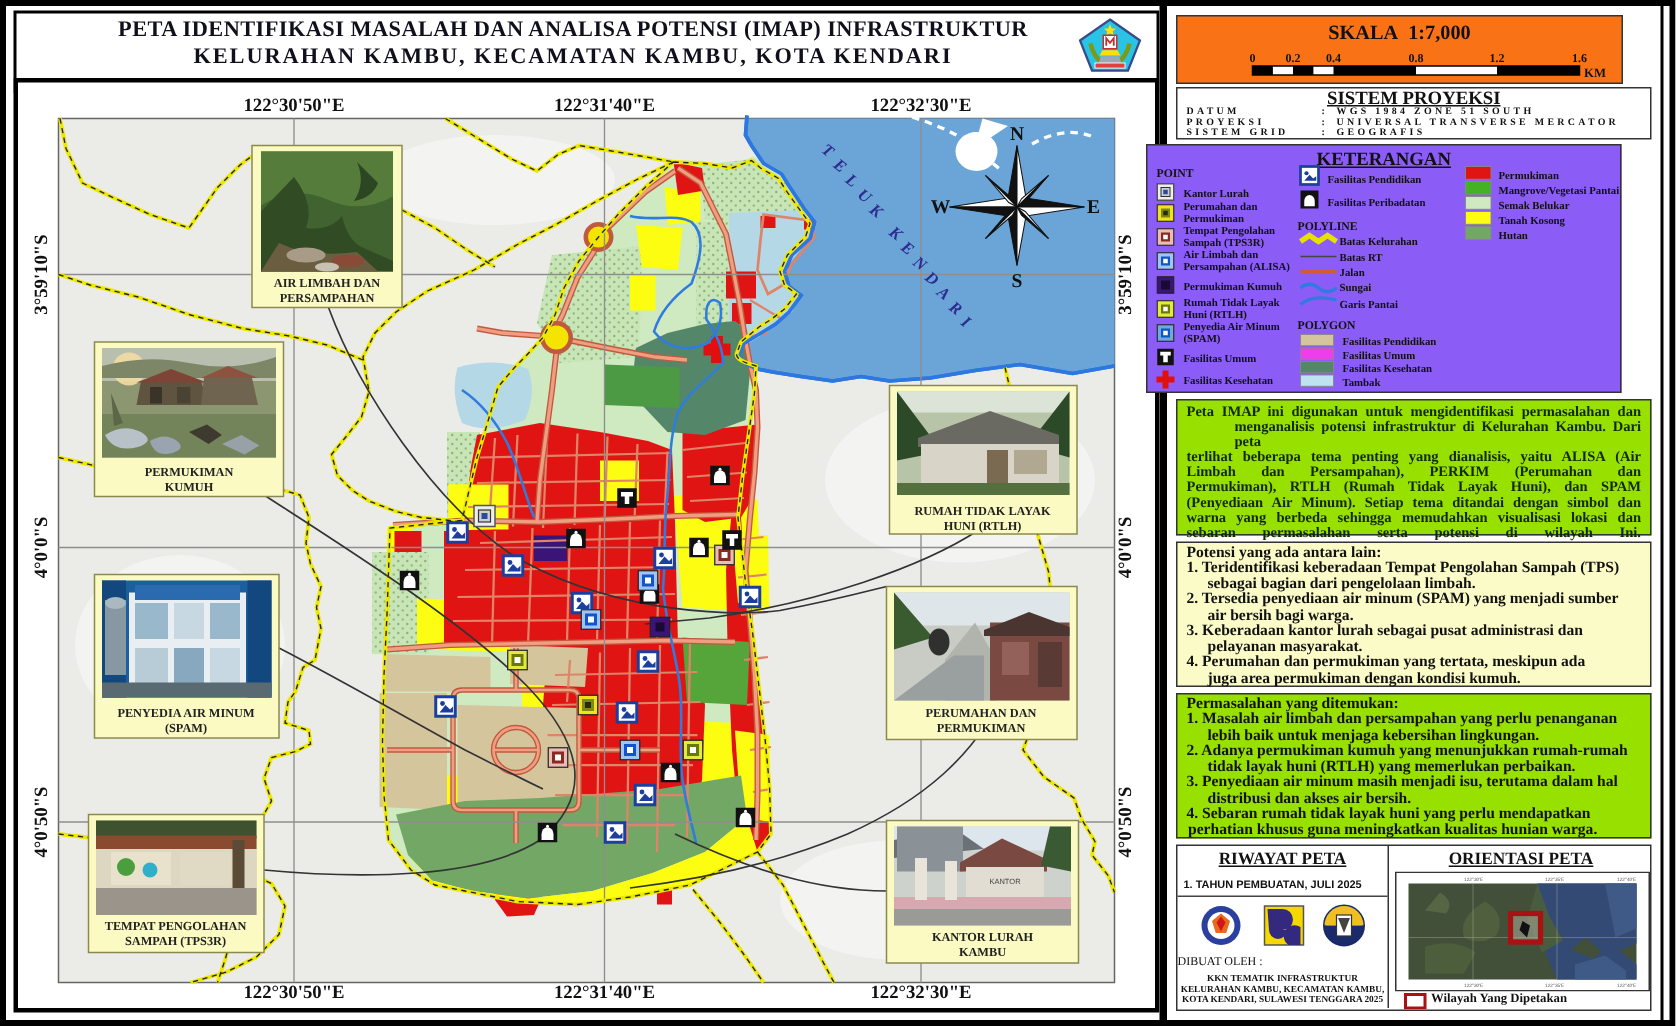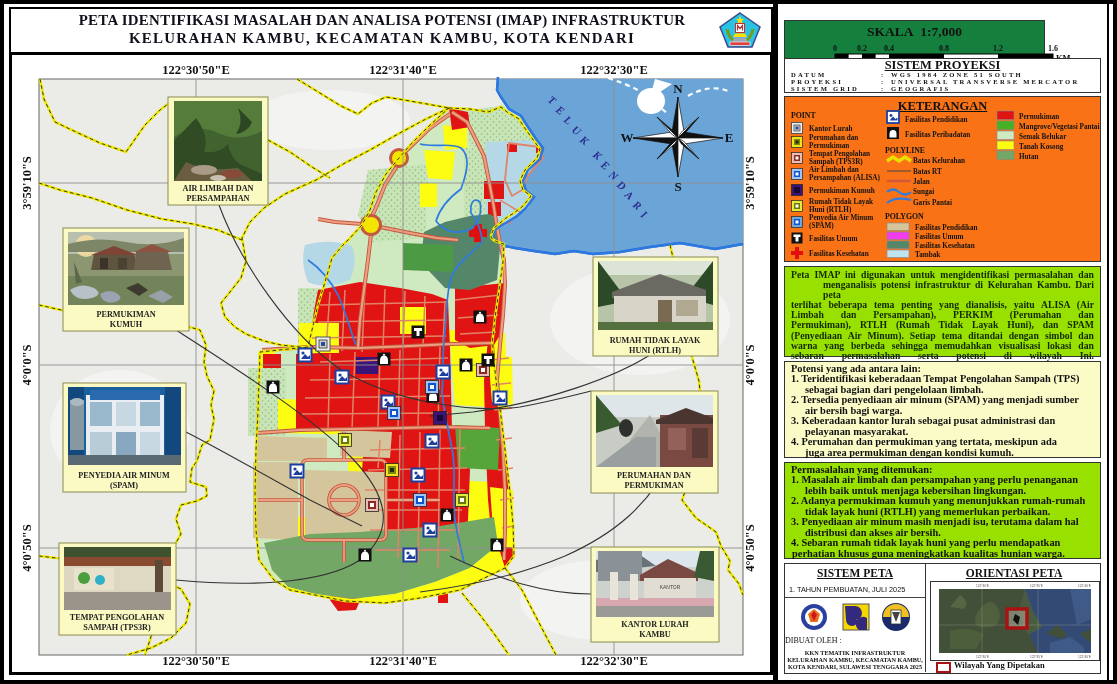--- a/index.html
+++ b/index.html
@@ -550,21 +550,21 @@
 <text x="614" y="665">122°32'30"E</text>
 <text x="31" y="183" transform="rotate(-90 31 183)">3°59'10"S</text>
 <text x="31" y="365" transform="rotate(-90 31 365)">4°0'0"S</text>
 <text x="31" y="548" transform="rotate(-90 31 548)">4°0'50"S</text>
 <text x="754" y="183" transform="rotate(-90 754 183)">3°59'10"S</text>
 <text x="754" y="365" transform="rotate(-90 754 365)">4°0'0"S</text>
 <text x="754" y="548" transform="rotate(-90 754 548)">4°0'50"S</text>
 </g>
 </svg>
 
-<div class="abs bb" style="left:784px;top:20px;width:261px;height:46px;border:1.5px solid #333;background:#15803d;">
+<div class="abs bb" style="left:784px;top:10px;width:298px;height:46px;border:1.5px solid #333;background:#f97316;">
   <div class="abs" style="left:0;top:3px;width:100%;text-align:center;font-weight:bold;font-size:13.5px;color:#111;">SKALA&nbsp;&nbsp;1:7,000</div>
   <svg class="abs" style="left:0;top:21px;" width="315" height="26" viewBox="0 0 315 26">
     <g font-family="Liberation Serif,serif" font-size="8" font-weight="bold" fill="#111" text-anchor="middle">
       <text x="50" y="9">0</text>
         <text x="77" y="9">0.2</text>
         <text x="104" y="9">0.4</text>
         <text x="159" y="9">0.8</text>
         <text x="213" y="9">1.2</text>
         <text x="268" y="9">1.6</text>
     </g>
@@ -577,21 +577,21 @@
   </svg>
 </div>
 
 <div class="abs bb" style="left:784px;top:58px;width:317px;height:35px;border:1.5px solid #333;background:#fff;">
   <div class="abs" style="left:0;top:-1px;width:100%;text-align:center;font-weight:bold;font-size:12.5px;text-decoration:underline;color:#111;">SISTEM PROYEKSI</div>
   <div class="abs" style="left:6px;top:13px;font-weight:bold;font-size:6.6px;letter-spacing:2.2px;color:#111;line-height:6.8px;white-space:pre;">DATUM<br>PROYEKSI<br>SISTEM GRID</div>
   <div class="abs" style="left:96px;top:13px;font-weight:bold;font-size:6.6px;letter-spacing:2.2px;color:#111;line-height:6.8px;">:<br>:<br>:</div>
   <div class="abs" style="left:106px;top:13px;font-weight:bold;font-size:6.6px;letter-spacing:2.2px;color:#111;line-height:6.8px;white-space:nowrap;">WGS 1984 ZONE 51 SOUTH<br>UNIVERSAL TRANSVERSE MERCATOR<br>GEOGRAFIS</div>
 </div>
 
-<div class="abs bb" style="left:784px;top:96px;width:317px;height:166px;border:1.5px solid #333;background:#f97316;">
+<div class="abs bb" style="left:764px;top:96px;width:317px;height:166px;border:1.5px solid #333;background:#8b5cf6;">
   <div class="abs" style="left:0;top:2px;width:100%;text-align:center;font-weight:bold;font-size:12.5px;text-decoration:underline;color:#111;">KETERANGAN</div>
   <svg class="abs" style="left:0;top:0;" width="315" height="163" viewBox="0 0 315 163">
     <g font-family="Liberation Serif,serif" font-size="7.2" font-weight="bold" fill="#111">
       <text x="6" y="21" font-size="7.8">POINT</text>
 
       <g transform="translate(12,31)">
           <rect x="-5.5" y="-5.5" width="11" height="11" fill="#eee" stroke="#555" stroke-width="1"></rect>
           <rect x="-3" y="-3" width="6" height="6" fill="#cfcfcf" stroke="#333" stroke-width="0.7"></rect>
           <rect x="-1.5" y="-1.5" width="3" height="3" fill="#2a4a9a"></rect>
         </g>
@@ -729,22 +729,22 @@
     3. Penyediaan air minum masih menjadi isu, terutama dalam hal<br>
     <span style="margin-left:14px;">distribusi dan akses air bersih.</span><br>
     4. Sebaran rumah tidak layak huni yang perlu mendapatkan<br>
     <span style="margin-left:1px;">perhatian khusus guna meningkatkan kualitas hunian warga.</span>
   </div>
 </div>
 
 <div class="abs bb" style="left:784px;top:563px;width:317px;height:111px;border:1.5px solid #333;background:#fff;">
 
   <div class="abs" style="left:0;top:0;width:140px;height:108px;border-right:1.5px solid #333;">
-    <div class="abs" style="left:0;top:3px;width:100%;text-align:center;font-weight:bold;font-size:11.5px;text-decoration:underline;color:#111;">SISTEM PETA</div>
-    <div class="abs" style="left:4px;top:21px;font-weight:normal;font-size:7.3px;color:#111;font-family:'Liberation Sans',sans-serif;">1. TAHUN PEMBUATAN, JULI 2025</div>
+    <div class="abs" style="left:0;top:3px;width:100%;text-align:center;font-weight:bold;font-size:11.5px;text-decoration:underline;color:#111;">RIWAYAT PETA</div>
+    <div class="abs" style="left:4px;top:21px;font-weight:bold;font-size:7.3px;color:#111;font-family:'Liberation Sans',sans-serif;">1. TAHUN PEMBUATAN, JULI 2025</div>
     <div class="abs" style="left:0;top:33px;width:140px;border-top:1.2px solid #444;"></div>
 
     <svg class="abs" style="left:14px;top:38px;" width="112" height="30" viewBox="0 0 112 30">
       <circle cx="15" cy="15" r="13" fill="#2a3f9e"></circle>
       <circle cx="15" cy="15" r="9" fill="#fff"></circle>
       <path d="M15,7 l6,5 -2.5,8 h-7 L9,12 z" fill="#e86a1a"></path>
       <path d="M15,9 l3,4 -3,6 -3,-6 z" fill="#d01818"></path>
       <rect x="44" y="2" width="26" height="26" fill="#f5d800" stroke="#555" stroke-width="1"></rect>
       <path d="M46,4 h10 a7,7 0 0 1 0,14 h3 a6,6 0 0 1 -12,0 z" fill="#332a80"></path>
       <path d="M60,28 h8 v-12 a6,6 0 0 0 -8,12 z" fill="#332a80"></path>

